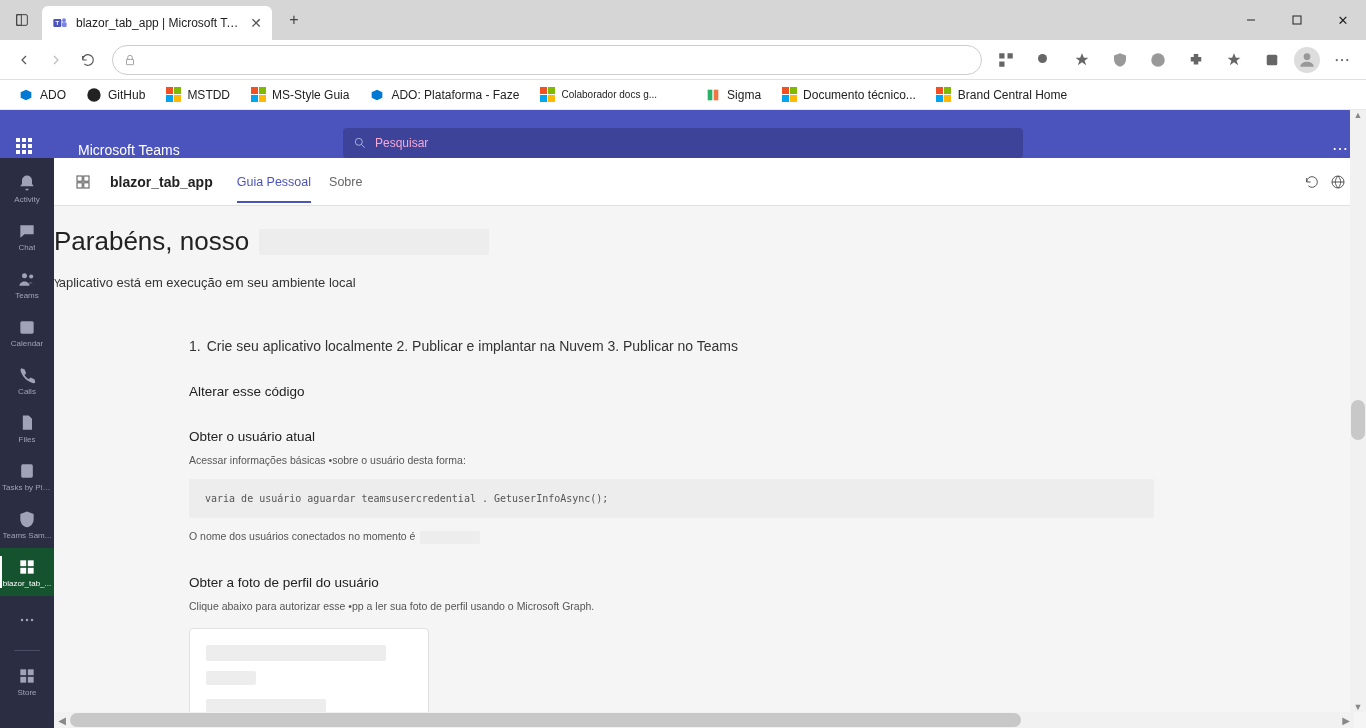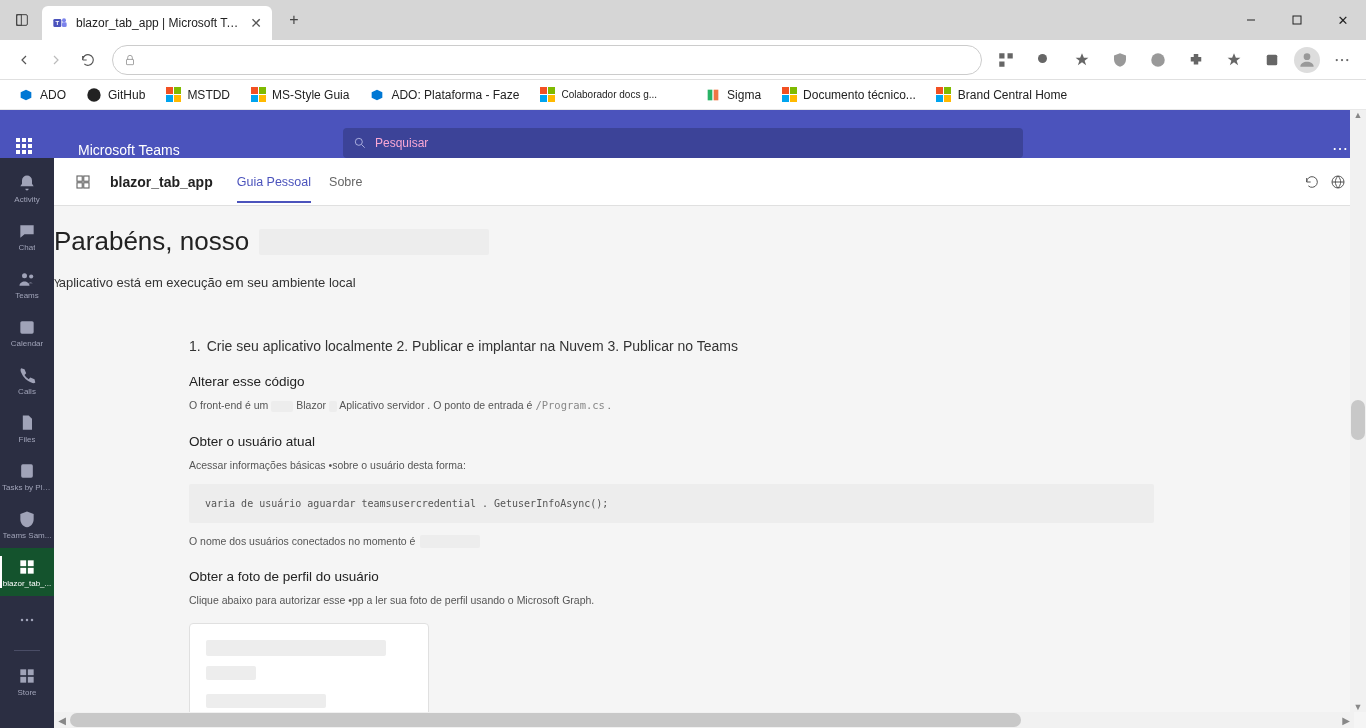--- a/index.html
+++ b/index.html
@@ -60,21 +60,21 @@
 .app-right svg{width:16px;height:16px;stroke:#555;fill:none;stroke-width:1.5}
 .content{flex:1;overflow-y:auto;padding:0;position:relative}
 .hero{padding:20px 0 20px 0}
 .hero-row{display:flex;align-items:center;gap:10px}
 .hero-title{font-size:26px;color:#222;font-weight:400}
 .redacted{background:#ededed;height:26px;border-radius:2px}
 .hero-sub{font-size:13px;color:#333;margin-top:18px}
 .body{padding:0 0 40px 135px;max-width:1100px}
 .steps{font-size:14px;color:#333;margin:28px 0 20px 0}
 .steps .num{margin-right:6px;color:#333}
-.h4{font-size:13.5px;color:#222;font-weight:400;margin:20px 0 8px 0}
+.h4{font-size:13.5px;color:#222;font-weight:400;margin:30px 0 8px 0}
 .p{font-size:10.5px;color:#555;line-height:1.6}
 .code-inline{font-family:Consolas,monospace;color:#888}
 .code-blk{background:#ededed;padding:14px 16px;font-size:10px;font-family:Consolas,monospace;color:#555;margin:10px 0;border-radius:2px}
 .card{background:#fff;border:1px solid #e0e0e0;border-radius:4px;width:240px;padding:16px;margin-top:14px}
 .card .red{background:#ededed;border-radius:2px;margin-bottom:10px}
 .scrollx{position:absolute;bottom:0;left:54px;right:12px;height:16px;background:#f1f1f1;display:flex;align-items:center}
 .scrollx .track{flex:1;height:16px;position:relative}
 .scrollx .thumb{position:absolute;left:0;width:75%;height:14px;top:1px;background:#c8c8c8;border-radius:7px}
 .scrollx .arr{width:16px;text-align:center;color:#888;font-size:10px}
 .scrolly{position:absolute;right:0;top:110px;width:16px;bottom:16px;background:#f1f1f1}
@@ -432,27 +432,20 @@
         </div>
         <div class="hero-sub"><span style="font-size:10px;margin-right:-2px">Y</span><span>aplicativo está em execução em seu ambiente local</span></div>
       </div>
 
       <div class="body">
         <div class="steps">
           <span class="num">1.</span><span>Crie seu aplicativo localmente 2. Publicar e implantar na Nuvem 3. Publicar no Teams</span>
         </div>
 
         <div class="h4">Alterar esse código</div>
-        <div class="p">
-          <span>O front-end é um</span>
-          <span class="redacted" style="display:inline-block;width:22px;height:11px;vertical-align:middle"></span>
-          <span>Blazor</span>
-          <span class="redacted" style="display:inline-block;width:8px;height:11px;vertical-align:middle"></span>
-          <span>Aplicativo servidor . O ponto de entrada é </span><span class="code-inline">/Program.cs</span> .
-        </div>
 
         <div class="h4">Obter o usuário atual</div>
         <div class="p">Acessar informações básicas •sobre o usuário desta forma:</div>
         <div class="code-blk">varia de usuário aguardar teamsusercredential . GetuserInfoAsync();</div>
         <div class="p">
           <span>O nome dos usuários conectados no momento é</span>
           <span class="redacted" style="display:inline-block;width:60px;height:13px;vertical-align:middle;margin-left:2px"></span>
         </div>
 
         <div class="h4">Obter a foto de perfil do usuário</div>

